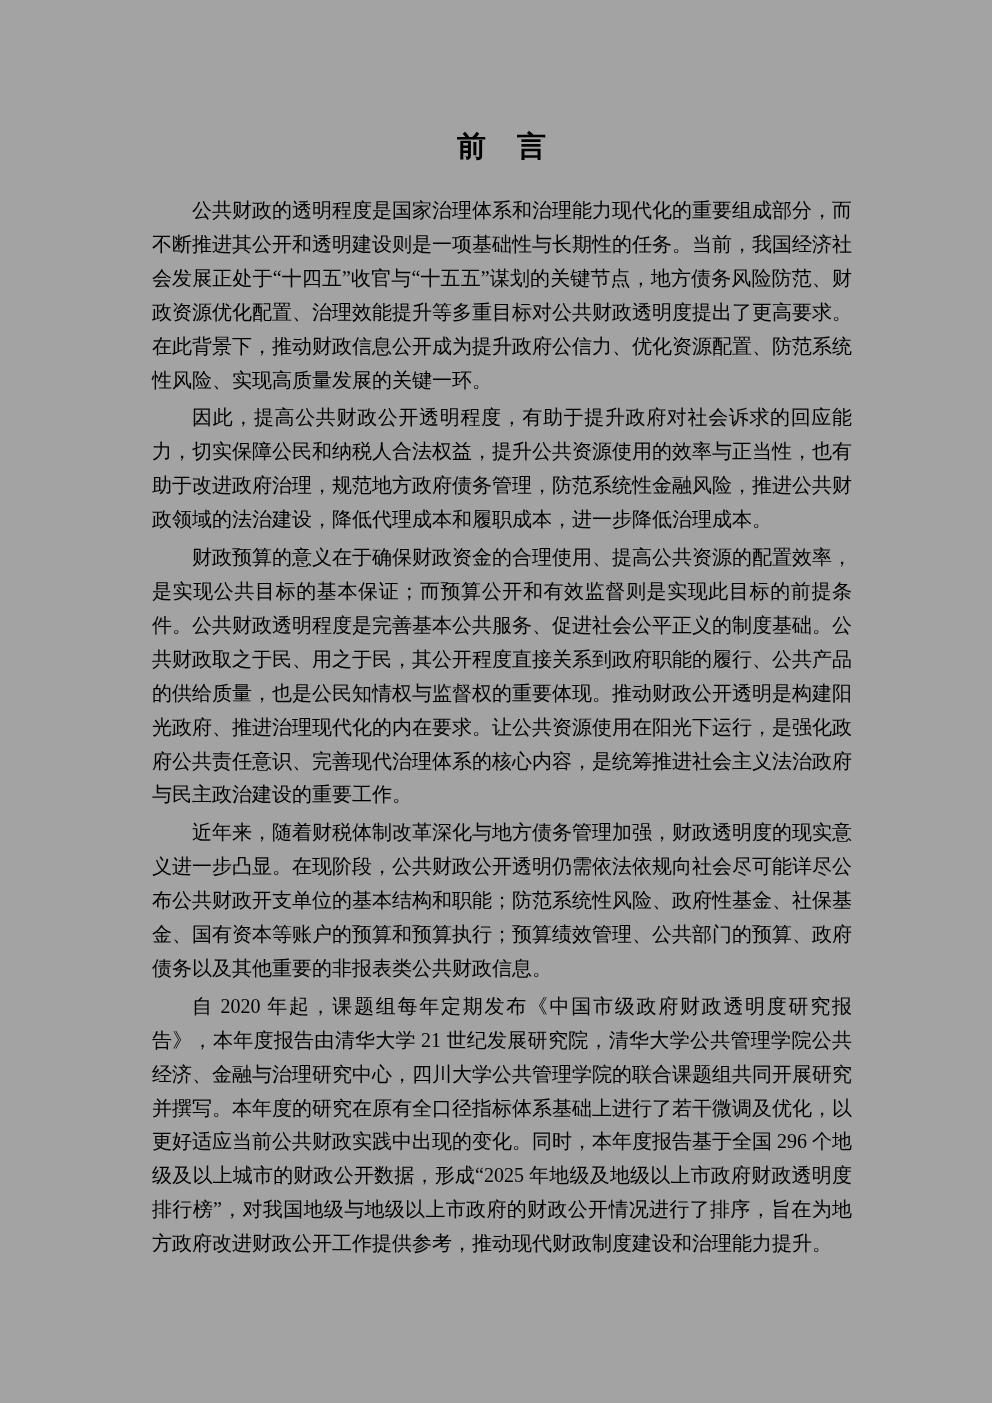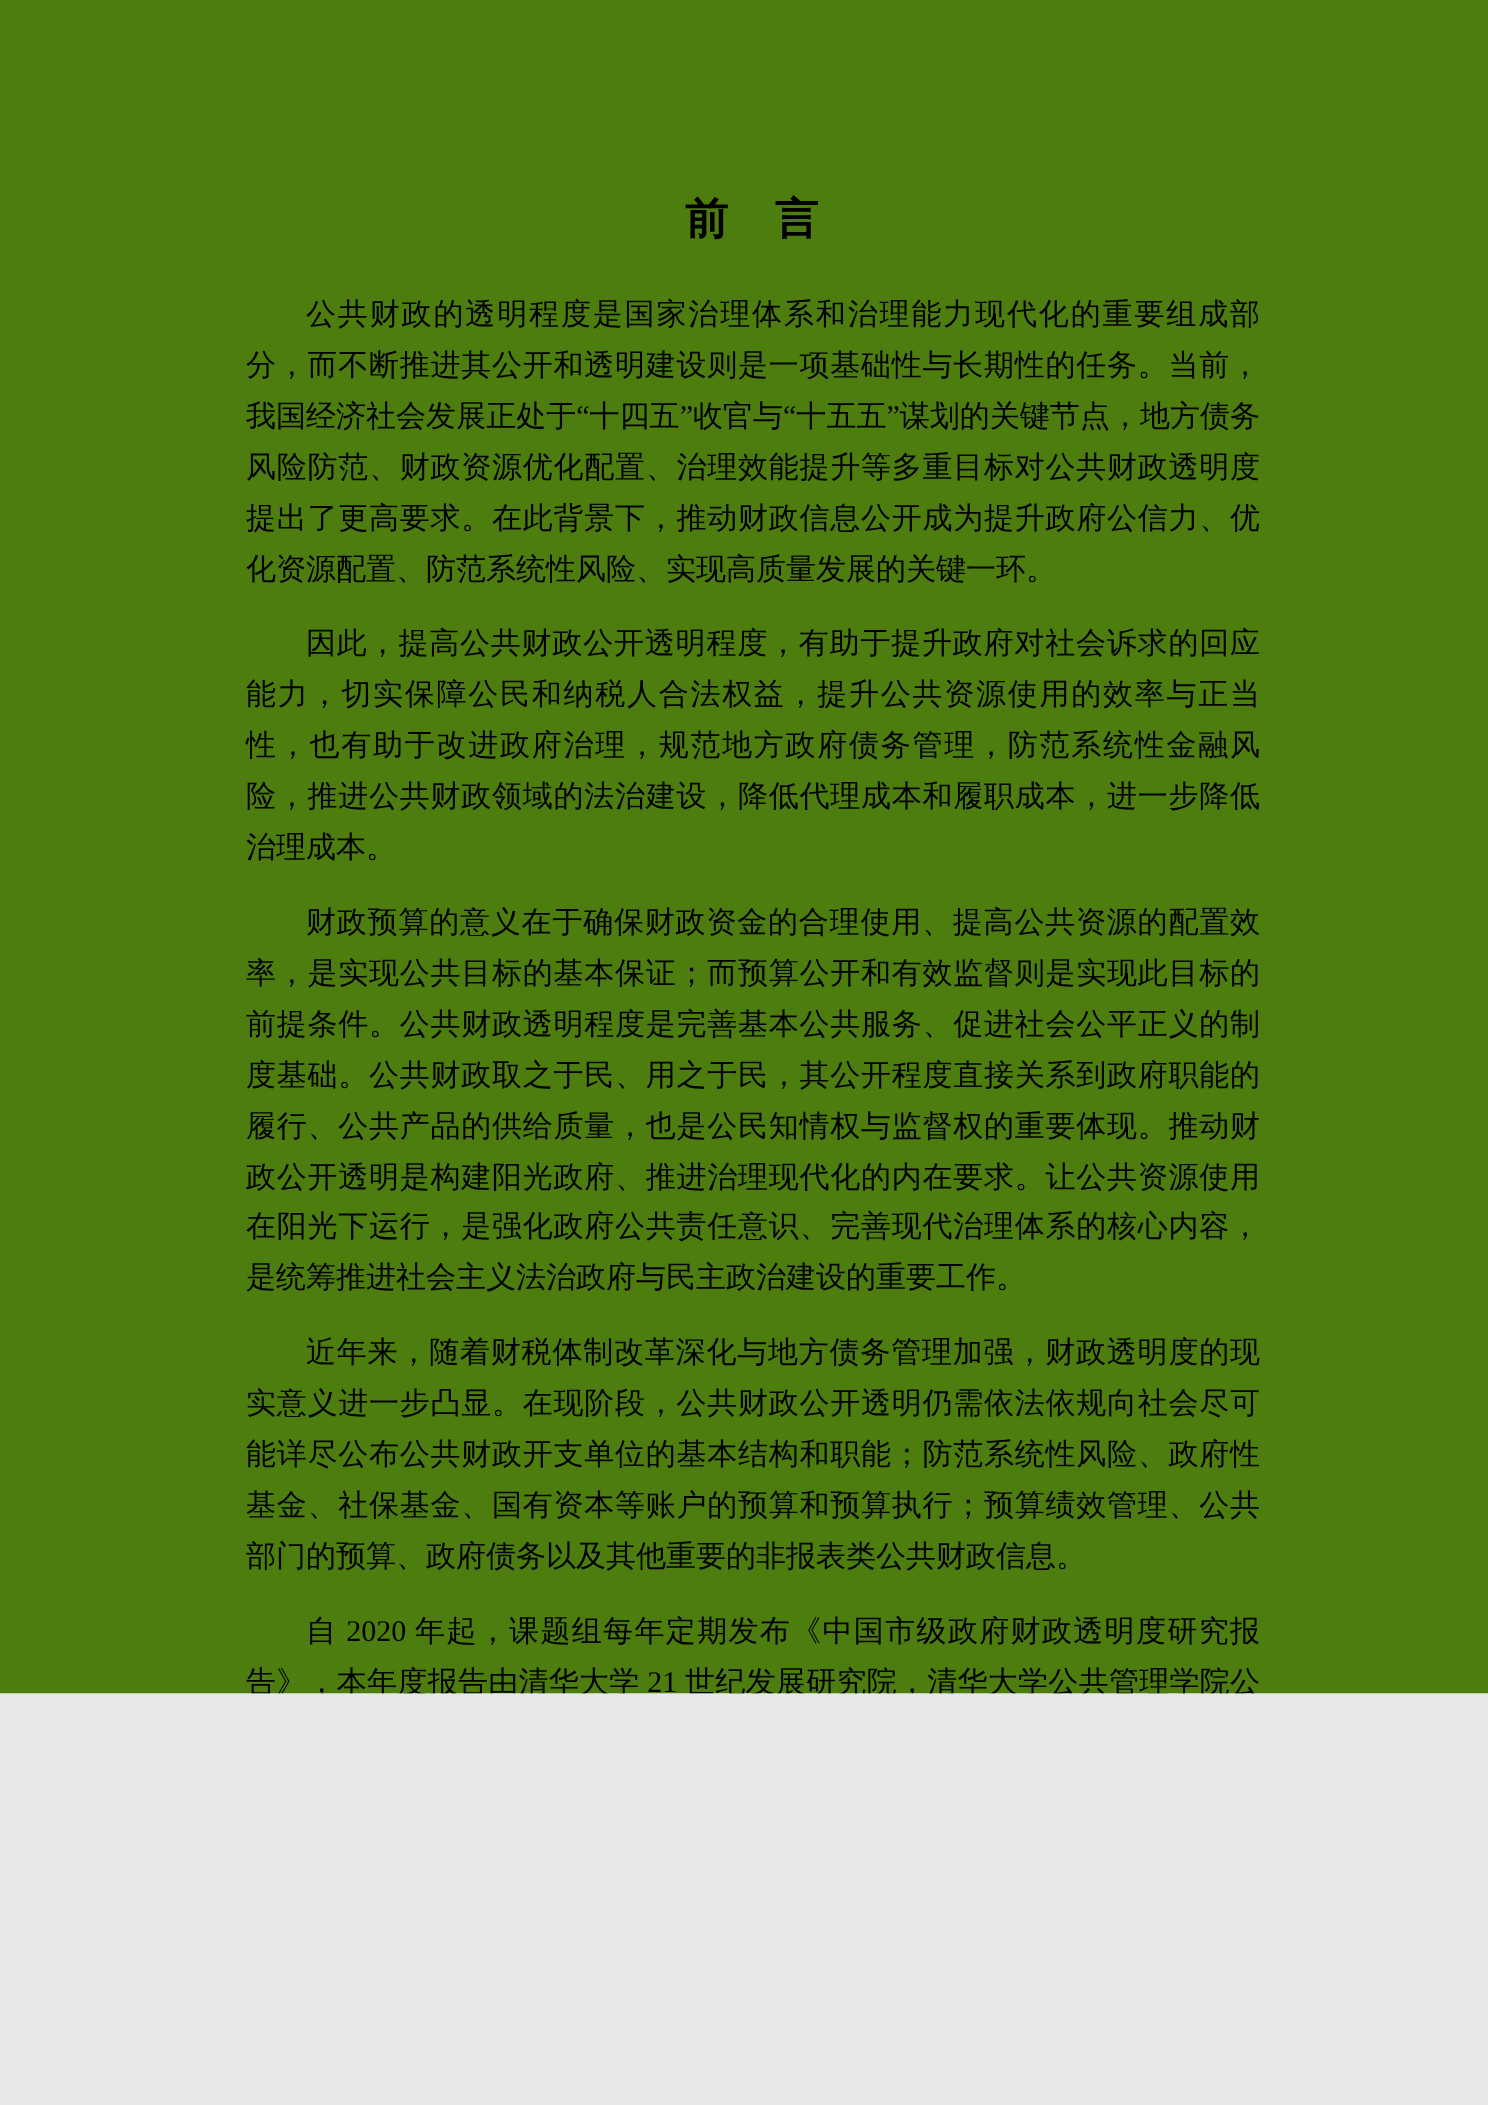--- a/index.html
+++ b/index.html
@@ -3,43 +3,43 @@
 <meta charset="utf-8">
 <style>
   html, body {
     margin: 0;
     padding: 0;
     background: #e8e8e8;
   }
   .page {
     position: relative;
     width: 992px;
-    height: 1129px;
+    height: 1403px;
     margin: 0 auto;
-    background: #4d7c0f;
+    background: #a3a3a3;
     color: #000000;
     font-family: "Liberation Serif", "DejaVu Serif", serif;
     overflow: hidden;
   }
   .content {
     position: absolute;
     left: 148px;
     top: 126px;
     width: 708px;
   }
   .doc-title {
     margin: 0 0 28px 0;
     text-align: center;
     font-size: 29px;
     line-height: 40px;
     font-weight: bold;
     letter-spacing: 1px;
   }
   .para {
-    margin: 16px;
+    margin: 4px;
     font-size: 20px;
     line-height: 33.9px;
     text-align: justify;
     text-justify: inter-ideograph;
     text-indent: 2em;
     word-break: break-all;
   }
 </style>
 </head>
 <body>

